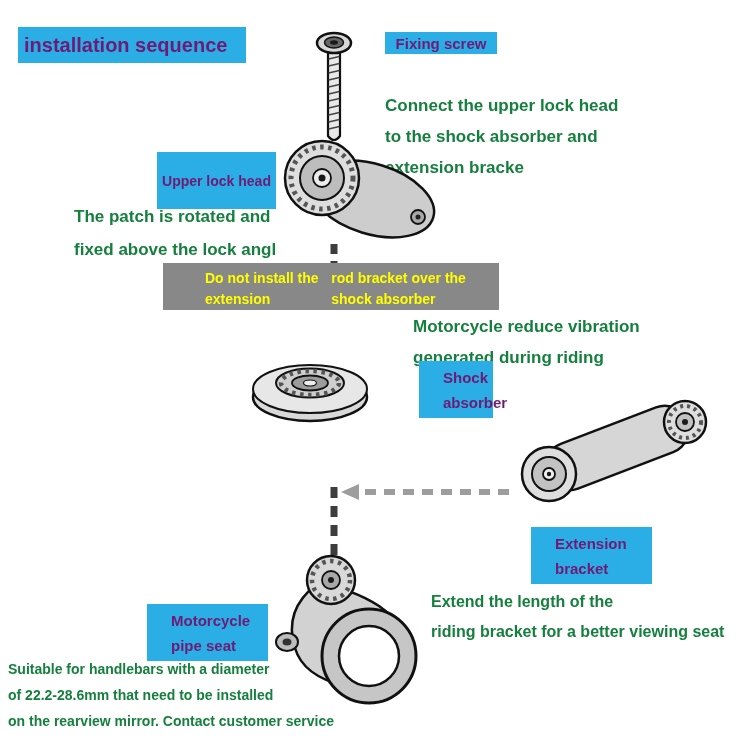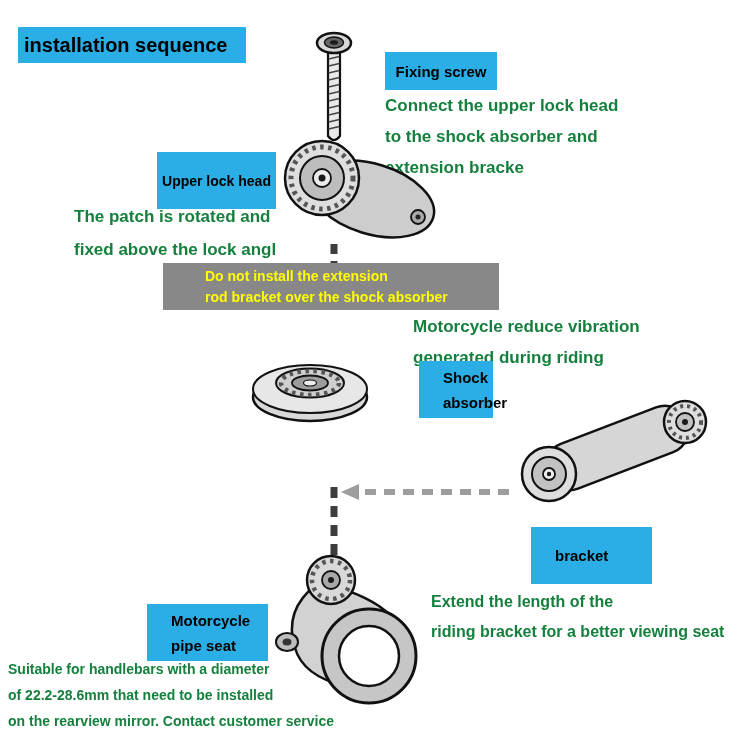--- a/index.html
+++ b/index.html
@@ -1,24 +1,24 @@
 <!DOCTYPE html>
 <html><head>
 <meta charset="utf-8">
 <style>
   * { margin:0; padding:0; box-sizing:border-box; }
   html,body { background:#ffffff; }
   body { font-family:"Liberation Sans", sans-serif; }
   .canvas { position:relative; width:750px; height:750px; background:#fff; overflow:hidden; }
   .abs { position:absolute; }
-  .cyan-box { background:#2aaee5; color:#000000; font-weight:700; display:flex; flex-direction:column; justify-content:center; }
+  .cyan-box { background:#2aaee5; color:#701a75; font-weight:700; display:flex; flex-direction:column; justify-content:center; }
   .label-center { align-items:center; font-size:15px; }
   .title-box { left:18px; top:27px; width:228px; height:36px; padding-left:6px; font-size:20px; }
   .desc { font-weight:700; color:#15803d; white-space:nowrap; }
-  .warning { background:#888888; color:#ffff00; font-weight:700; font-size:14px; line-height:21px; padding-left:42px; display:flex; flex-direction:column; justify-content:center; }
+  .warning { background:#888888; color:#ffff00; font-weight:700; font-size:14px; line-height:21px; padding-left:42px; display:flex; flex-direction:row; justify-content:center;align-items:flex-end; }
   .two-line-label { font-size:15px; line-height:25px; padding-left:24px; }
 </style>
 </head>
 <body>
 
 <div class="canvas">
 
   <div class="cyan-box title-box abs">
     <span>installation sequence</span>
   </div>
@@ -36,21 +36,21 @@
         <line x1="25.6" y1="78" x2="36.4" y2="75.5"></line>
       <line x1="25.6" y1="85" x2="36.4" y2="82.5"></line>
         <line x1="25.6" y1="92" x2="36.4" y2="89.5"></line>
       <line x1="25.6" y1="99" x2="36.4" y2="96.5"></line>
     </g>
     <ellipse cx="31" cy="13" rx="17" ry="10" fill="#d8d8d8" stroke="#111" stroke-width="2.5"></ellipse>
     <ellipse cx="31" cy="12.5" rx="9.5" ry="5.5" fill="#666" stroke="#111" stroke-width="1.5"></ellipse>
     <ellipse cx="31" cy="12.5" rx="4" ry="2.2" fill="#1a1a1a"></ellipse>
   </svg>
 
-  <div class="cyan-box label-center abs" style="left:385px;top:52px;width:112px;height:38px">
+  <div class="cyan-box label-center abs" style="left:385px;top:32px;width:112px;height:22px">
     <span>Fixing screw</span>
   </div>
 
   <div class="desc abs" style="left:385px;top:90px;font-size:17px;line-height:31px">
     <div>Connect the upper lock head</div>
     <div>to the shock absorber and</div>
     <div>extension bracke</div>
   </div>
 
   <div class="cyan-box label-center abs" style="left:157px;top:152px;width:119px;height:57px;font-size:14px">
@@ -118,20 +118,21 @@
   <svg class="abs" style="left:339px;top:482px" width="172" height="20" viewBox="0 0 172 20">
     <line x1="170" y1="10" x2="22" y2="10" stroke="#9d9d9d" stroke-width="6" stroke-dasharray="11 8"></line>
     <polygon points="2,10 20,2 20,18" fill="#9d9d9d"></polygon>
   </svg>
 
   <svg class="abs" style="left:329px;top:487px" width="10" height="74" viewBox="0 0 10 74">
     <line x1="5" y1="0" x2="5" y2="72" stroke="#3d3d3d" stroke-width="7" stroke-dasharray="11 8"></line>
   </svg>
 
   <div class="cyan-box two-line-label abs" style="left:531px;top:527px;width:121px;height:57px">
+    <div>Extension</div>
     <div>bracket</div>
   </div>
 
   <div class="desc abs" style="left:431px;top:587px;font-size:16px;line-height:30px">
     <div>Extend the length of the</div>
     <div>riding bracket for a better viewing seat</div>
   </div>
 
   <svg class="abs" style="left:257px;top:550px" width="176" height="168" viewBox="0 0 176 168">
     <path d="M60 34 Q26 60 38 98 Q46 126 88 136 Q118 144 136 132 Q152 120 150 100 Q148 74 122 56 Q94 38 60 34 Z" fill="#d2d2d2" stroke="#111" stroke-width="2.5"></path>

